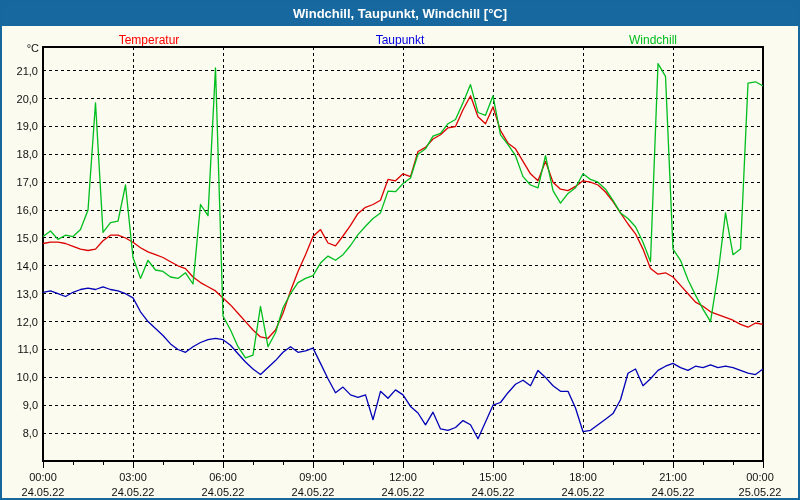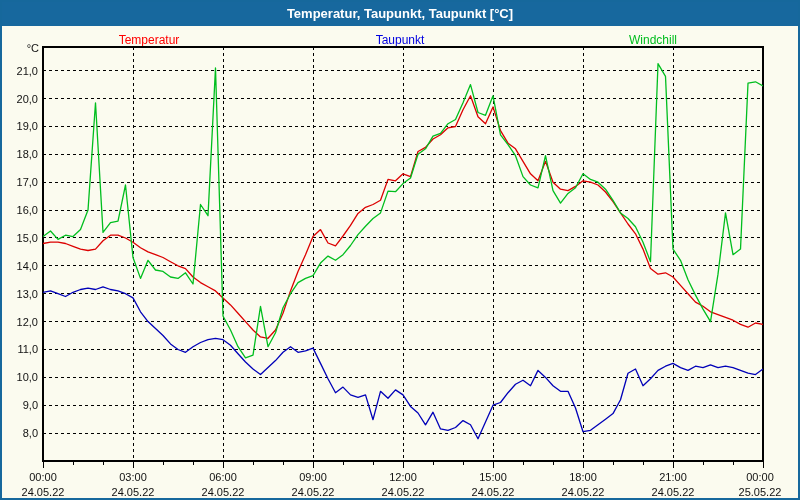--- a/index.html
+++ b/index.html
@@ -9,21 +9,21 @@
   .titlebar{position:absolute;left:0;top:0;width:100%;height:24px;background:#17689E;
             color:#fff;font-size:13px;font-weight:bold;text-align:center;line-height:24px;}
   #chart-svg{position:absolute;left:2px;top:26px;}
   text{font-family:"Liberation Sans",sans-serif;}
 </style>
 </head>
 <body>
 
 <div class="frame">
   <div class="titlebar">
-    <span>Temperatur, Taupunkt, Taupunkt [°C]</span>
+    <span>Windchill, Taupunkt, Windchill [°C]</span>
   </div>
   <svg id="chart-svg" width="796" height="472" viewBox="2 26 796 472">
     <g id="g-legend">
         <text x="147" y="42" text-anchor="middle" font-size="12" fill="#FF0000">Temperatur</text>
         <text x="398" y="42" text-anchor="middle" font-size="12" fill="#0000E0">Taupunkt</text>
         <text x="651" y="42" text-anchor="middle" font-size="12" fill="#00BE1E">Windchill</text>
       </g>
     <g id="g-grid">
         <line x1="41" x2="761" y1="68.69696969696973" y2="68.69696969696973" stroke="#000000" stroke-width="1" stroke-dasharray="3 3" shape-rendering="crispEdges"></line>
         <line x1="41" x2="761" y1="96.5757575757576" y2="96.5757575757576" stroke="#000000" stroke-width="1" stroke-dasharray="3 3" shape-rendering="crispEdges"></line>

